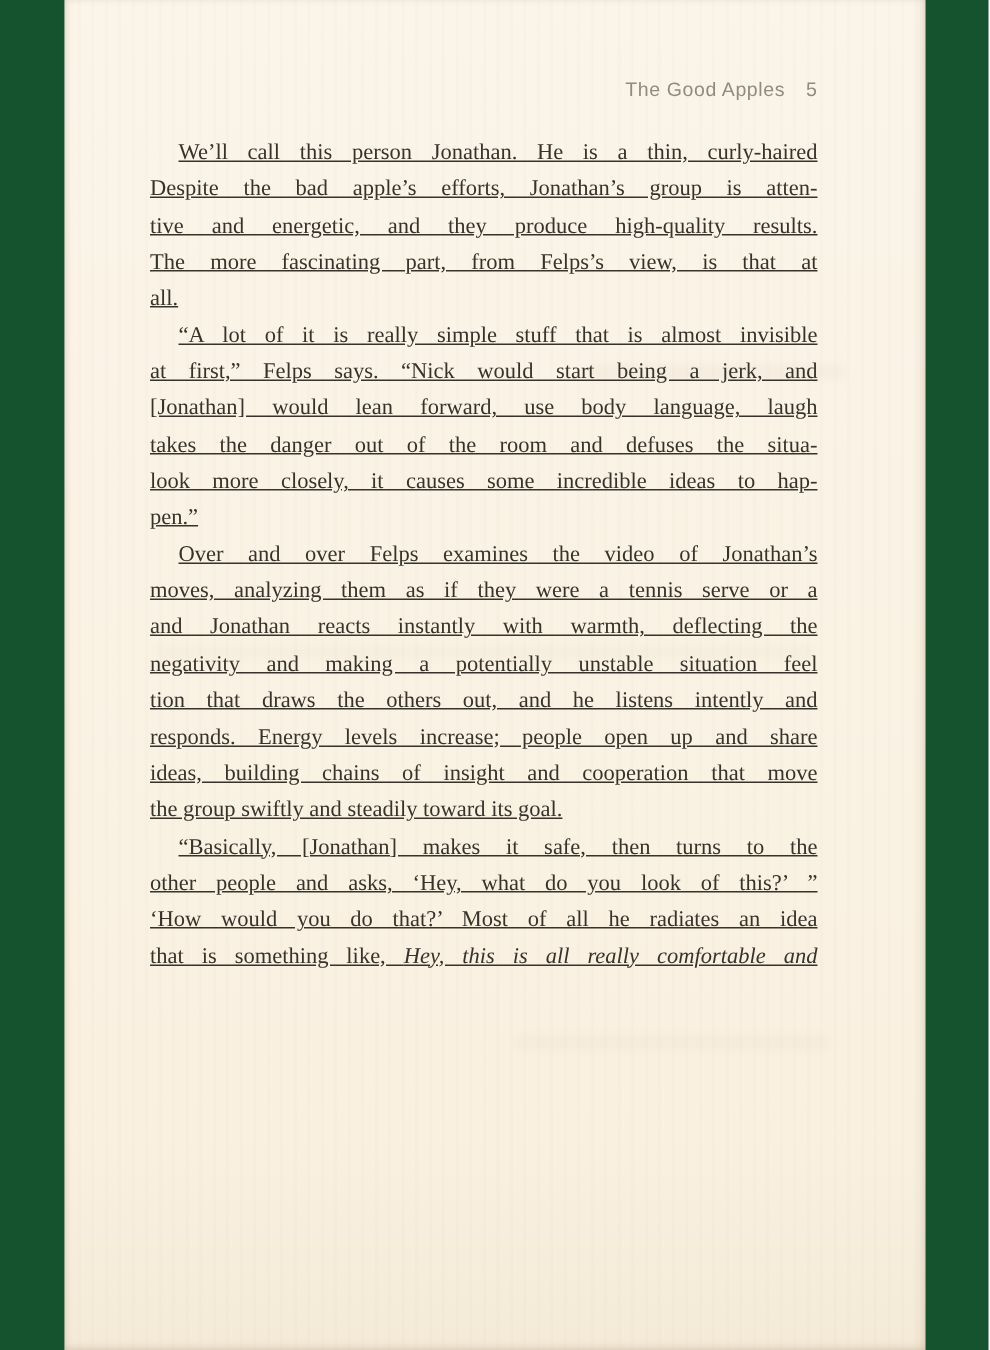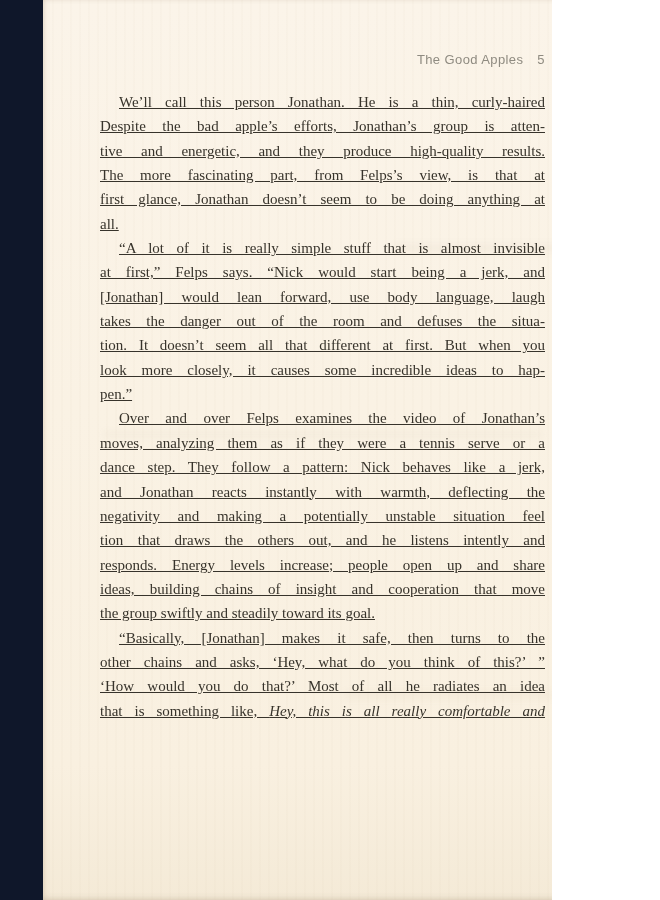--- a/index.html
+++ b/index.html
@@ -1,20 +1,20 @@
 <!DOCTYPE html>
 <html><head>
 <meta charset="utf-8">
 <style>
   html, body { margin: 0; padding: 0; background: #ffffff; }
   .stage {
     position: relative;
-    width: 552px;
+    width: 659px;
     height: 900px;
-    background: #0f172a;
+    background: #14532d;
     overflow: hidden;
     font-family: "Liberation Serif", serif;
   }
   .paper {
     position: absolute;
     left: 43px; top: 0;
     width: 574px; height: 900px;
     background:
       repeating-linear-gradient(90deg, rgba(181,160,128,0.030) 0px, rgba(181,160,128,0.030) 2px, rgba(0,0,0,0) 2px, rgba(0,0,0,0) 9px),
       linear-gradient(180deg, #fbf4e9 0%, #faf2e4 45%, #f9f0e0 85%, #f4ead7 100%);
@@ -68,48 +68,45 @@
       <span>The Good Apples</span><span class="pagenum">5</span>
     </div>
 
     <div class="body-text">
 
       <div class="para">
         <div class="ln just indent">We’ll call this person Jonathan. He is a thin, curly-haired</div>
         <div class="ln just">Despite the bad apple’s efforts, Jonathan’s group is atten-</div>
         <div class="ln just">tive and energetic, and they produce high-quality results.</div>
         <div class="ln just">The more fascinating part, from Felps’s view, is that at</div>
-        <div class="ln just">first glance, Jonathan doesn’t seem to be doing anything at</div>
         <div class="ln">all.</div>
       </div>
 
       <div class="para">
         <div class="ln just indent">“A lot of it is really simple stuff that is almost invisible</div>
         <div class="ln just">at first,” Felps says. “Nick would start being a jerk, and</div>
         <div class="ln just">[Jonathan] would lean forward, use body language, laugh</div>
         <div class="ln just">takes the danger out of the room and defuses the situa-</div>
-        <div class="ln just">tion. It doesn’t seem all that different at first. But when you</div>
         <div class="ln just">look more closely, it causes some incredible ideas to hap-</div>
         <div class="ln">pen.”</div>
       </div>
 
       <div class="para">
         <div class="ln just indent">Over and over Felps examines the video of Jonathan’s</div>
         <div class="ln just">moves, analyzing them as if they were a tennis serve or a</div>
-        <div class="ln just">dance step. They follow a pattern: Nick behaves like a jerk,</div>
         <div class="ln just">and Jonathan reacts instantly with warmth, deflecting the</div>
         <div class="ln just">negativity and making a potentially unstable situation feel</div>
         <div class="ln just">tion that draws the others out, and he listens intently and</div>
         <div class="ln just">responds. Energy levels increase; people open up and share</div>
         <div class="ln just">ideas, building chains of insight and cooperation that move</div>
         <div class="ln">the group swiftly and steadily toward its goal.</div>
       </div>
 
       <div class="para">
         <div class="ln just indent">“Basically, [Jonathan] makes it safe, then turns to the</div>
-        <div class="ln just">other chains and asks, ‘Hey, what do you think of this?’ ”</div>
+        <div class="ln just">other people and asks, ‘Hey, what do you look of this?’ ”</div>
         <div class="ln just">‘How would you do that?’ Most of all he radiates an idea</div>
         <div class="ln just"><span>that is something like, </span><span class="it">Hey, this is all really comfortable and</span></div>
       </div>
 
     </div>
   </div>
 </div>
 
 </body></html>

